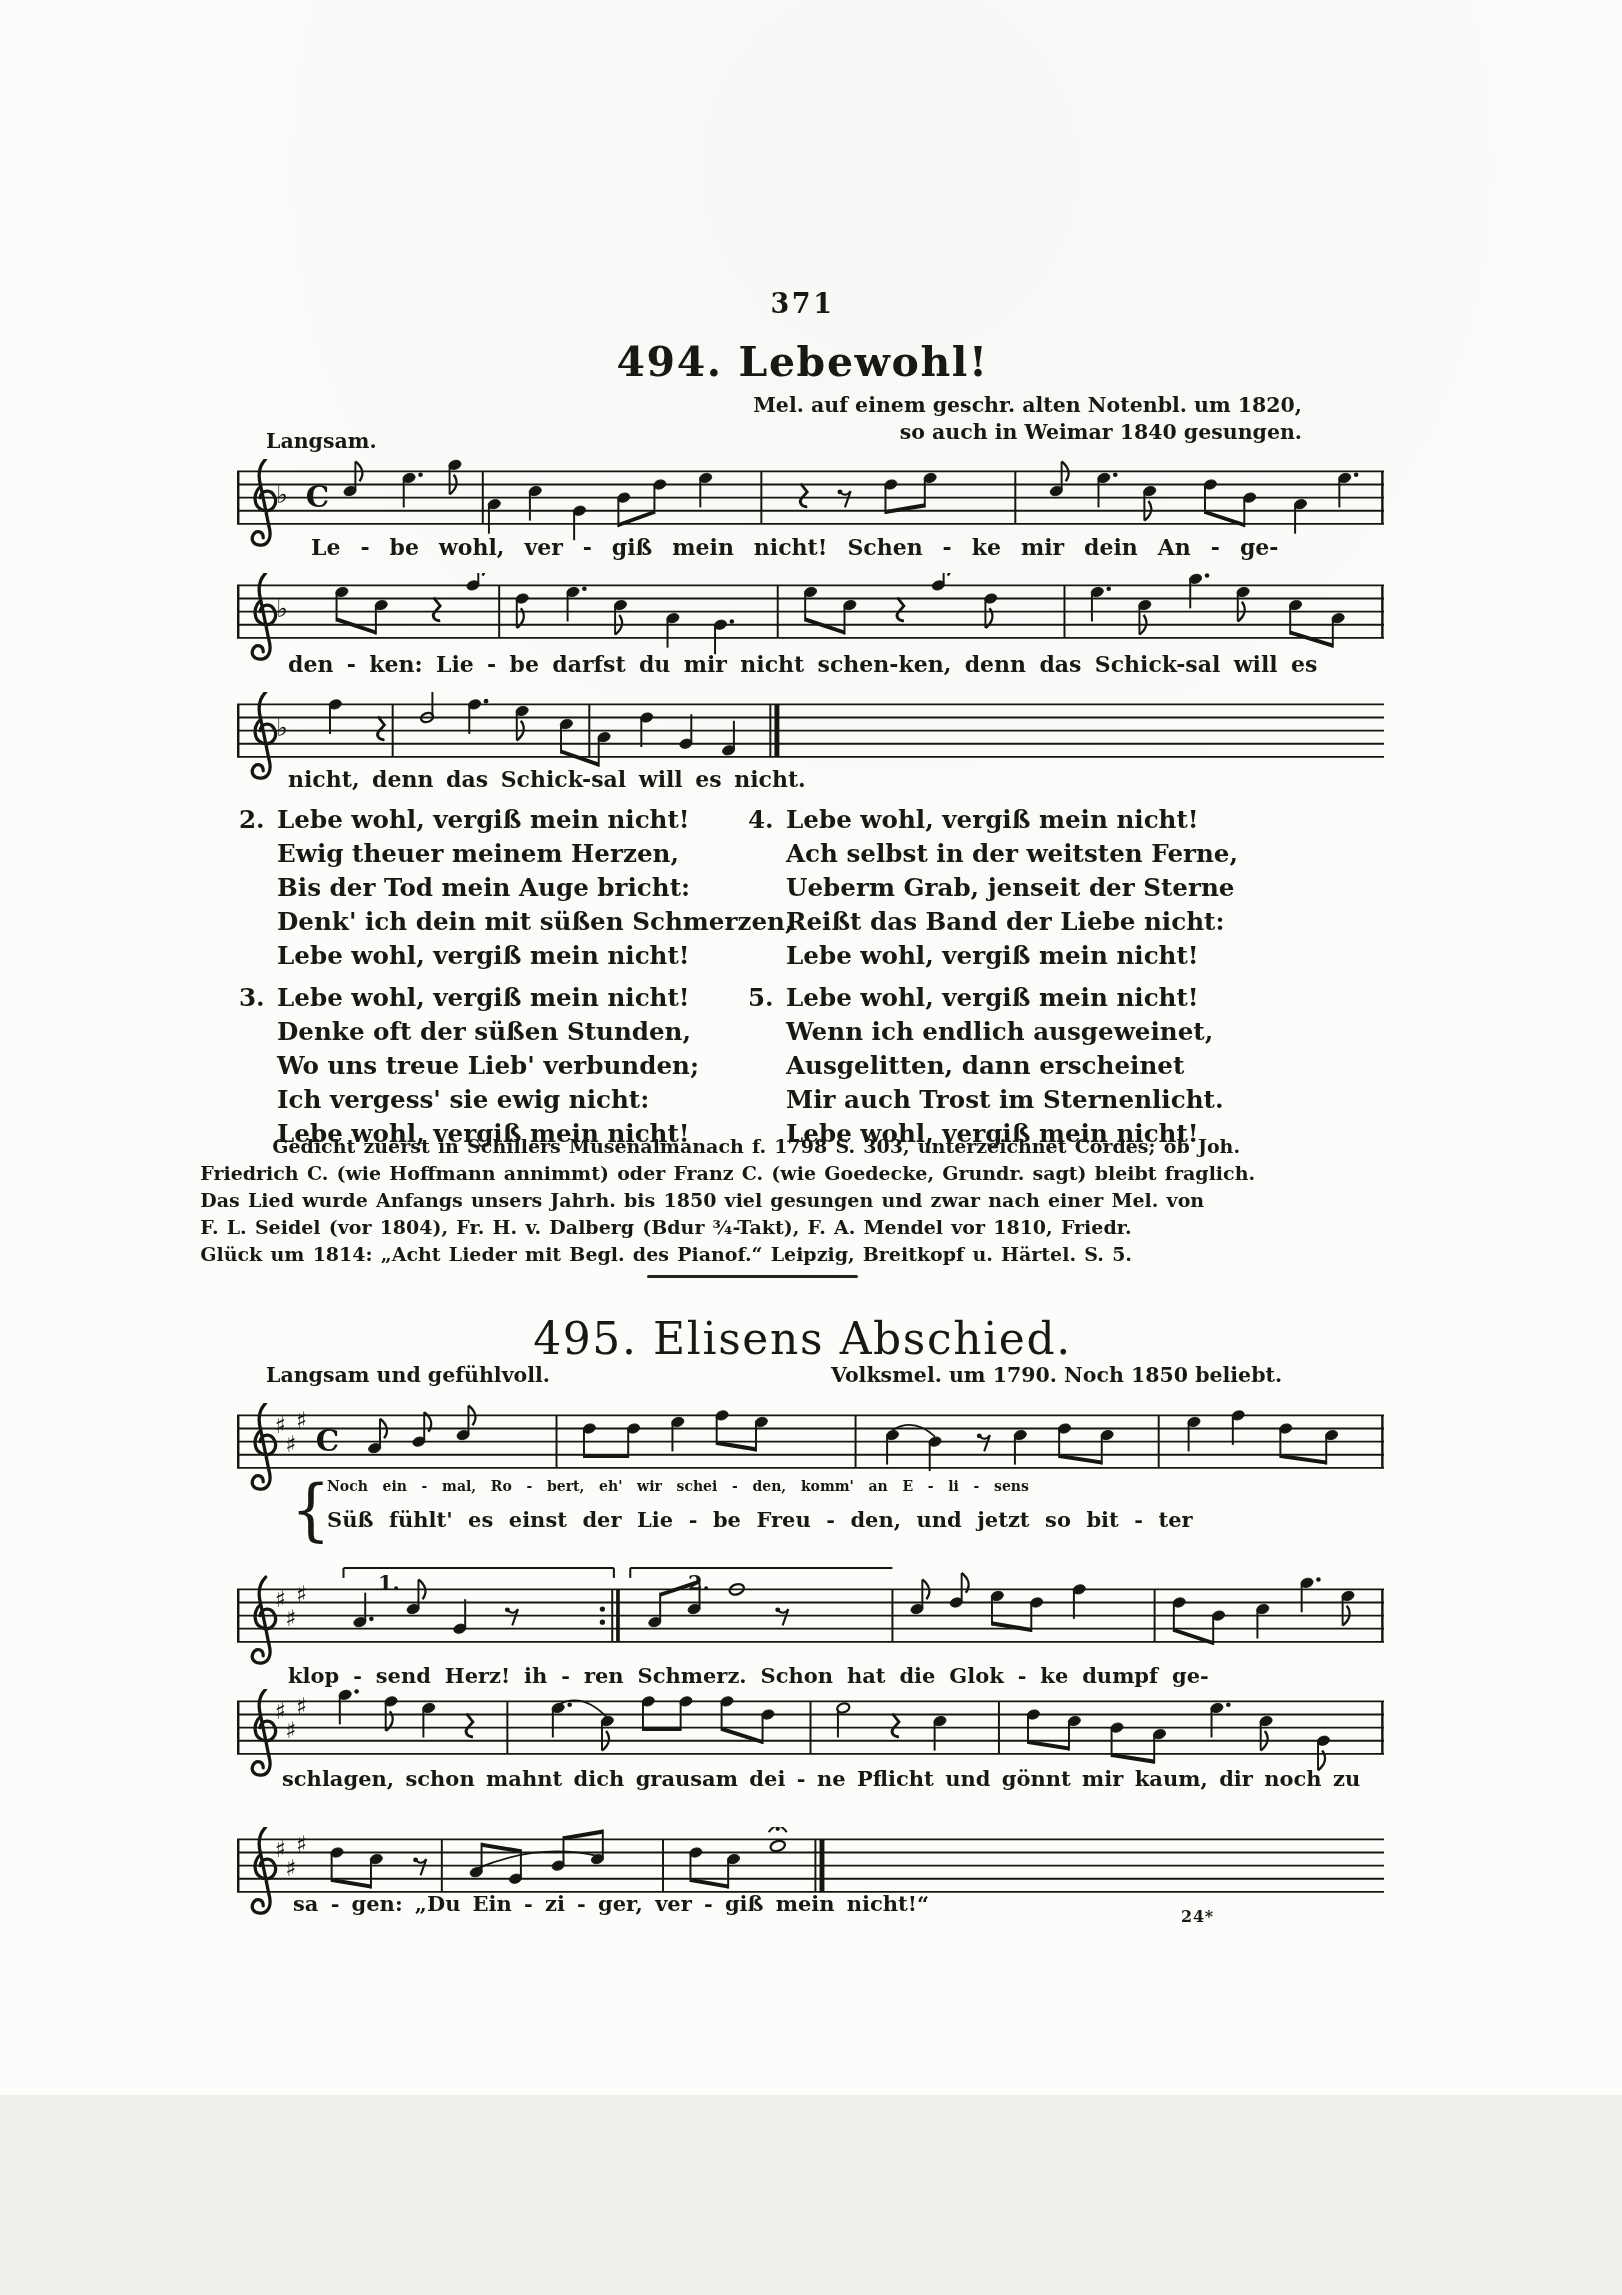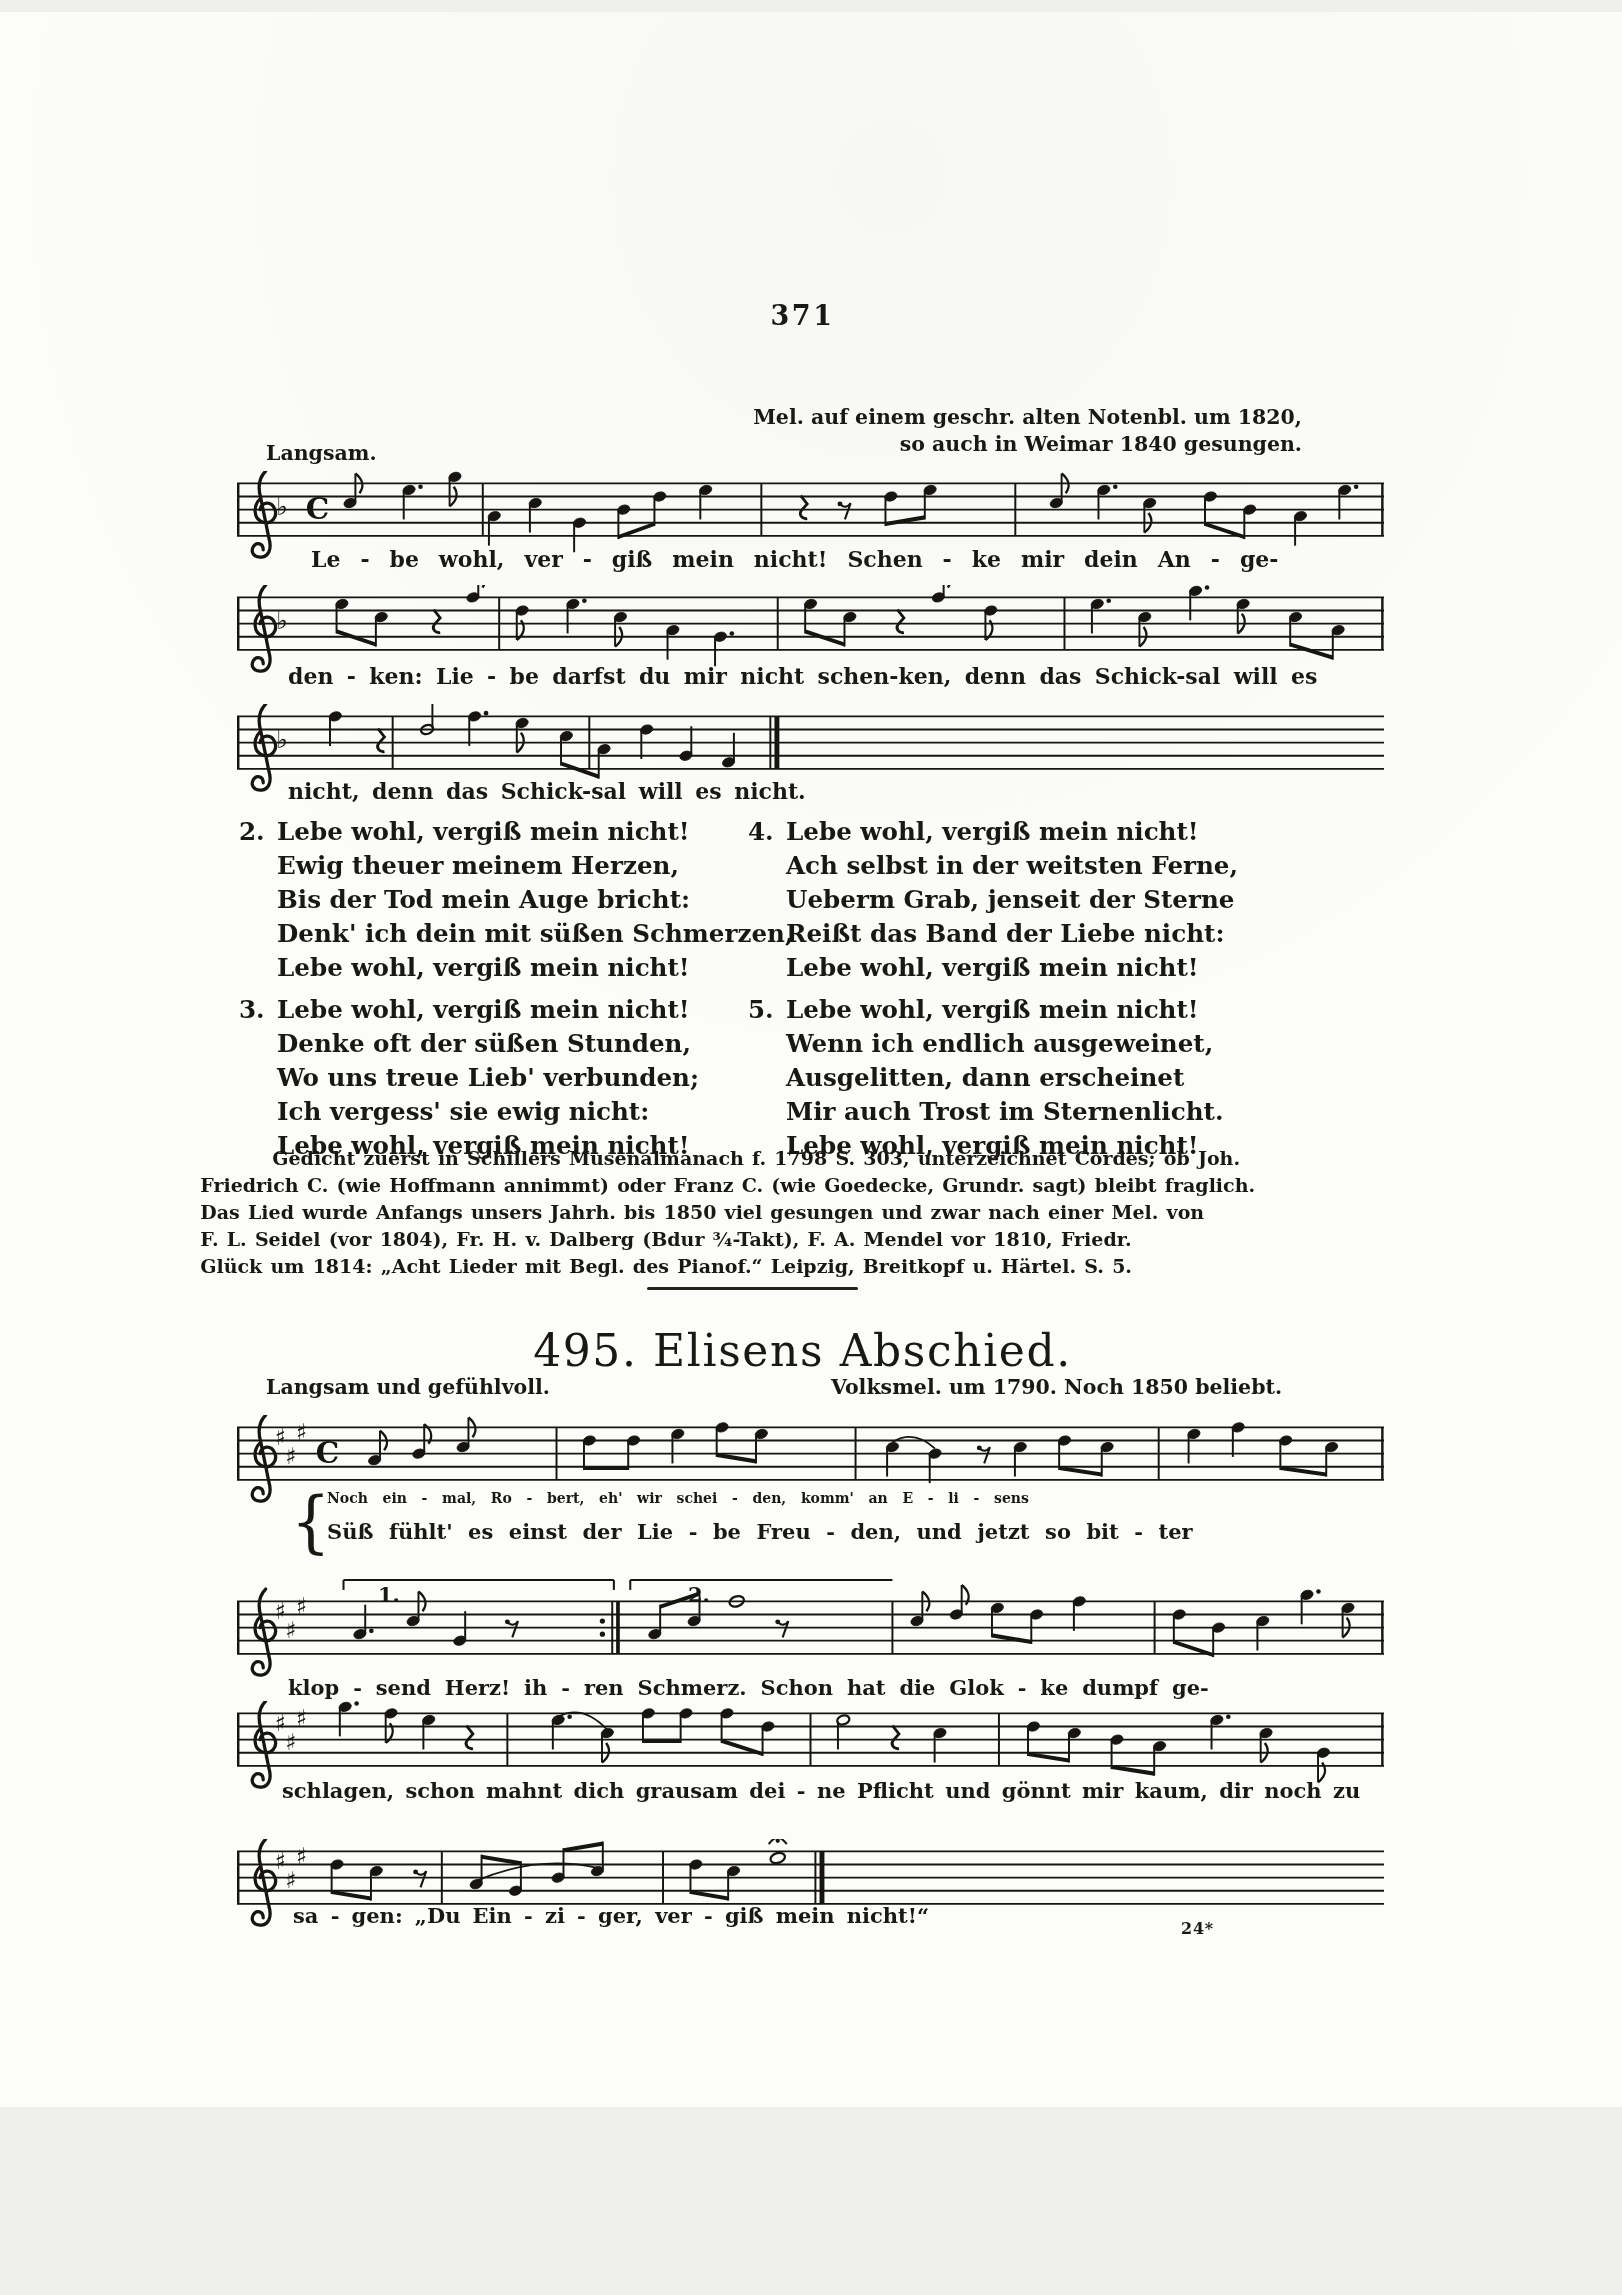--- a/index.html
+++ b/index.html
@@ -1,16 +1,16 @@
 <!DOCTYPE html>
 <html style="font-size:13px"><head>
 <meta charset="utf-8">
 <style>
   html,body{margin:0;padding:0;background:#efefec;}
-  .page{position:relative;width:1622px;height:2095px;margin:12px auto;overflow:hidden;
+  .page{position:relative;width:1622px;height:2095px;margin:0 auto;overflow:hidden;
         background:radial-gradient(circle at 55% 8%, rgba(0,0,0,0.02), transparent 45%),#fcfcfa;
         color:#1a1813;font-family:"DejaVu Serif",serif;}
   .content{position:absolute;left:188px;top:0;width:1229px;height:2295px;}
   .abs{position:absolute;}
   .center{width:100%;text-align:center;}
   .pgnum{top:288px;font-weight:bold;font-size:27px;letter-spacing:2.5px;}
   .h494{top:338px;font-weight:bold;font-size:41px;letter-spacing:1.6px;}
   .h495{top:1313px;font-weight:normal;font-size:44px;letter-spacing:1.6px;}
   .meta{font-weight:bold;font-size:20.5px;white-space:nowrap;}
   .mel494{top:392px;left:524px;width:590px;text-align:right;line-height:27px;}
@@ -43,20 +43,21 @@
   .sig{position:absolute;top:1907px;left:993px;font-weight:bold;font-size:16px;letter-spacing:0.8px;}
 </style>
 </head>
 <body>
 
 <div class="page">
   <div class="content">
 
     <div class="abs center pgnum">371</div>
 
+    <div class="abs center h494">494. Lebewohl!</div>
     <div class="abs meta mel494">
       <div>Mel. auf einem geschr. alten Notenbl. um 1820,</div>
       <div>so auch in Weimar 1840 gesungen.</div>
     </div>
     <div class="abs meta tempo494">Langsam.</div>
 
     <svg id="st1-494" class="staff" style="top:459px" width="1147" height="92" viewBox="0 0 1400 112">
         <line x1="0" y1="15" x2="1400" y2="15" stroke="#17150f" stroke-width="2.2"></line>
         <line x1="0" y1="31" x2="1400" y2="31" stroke="#17150f" stroke-width="2.2"></line>
         <line x1="0" y1="47" x2="1400" y2="47" stroke="#17150f" stroke-width="2.2"></line>

